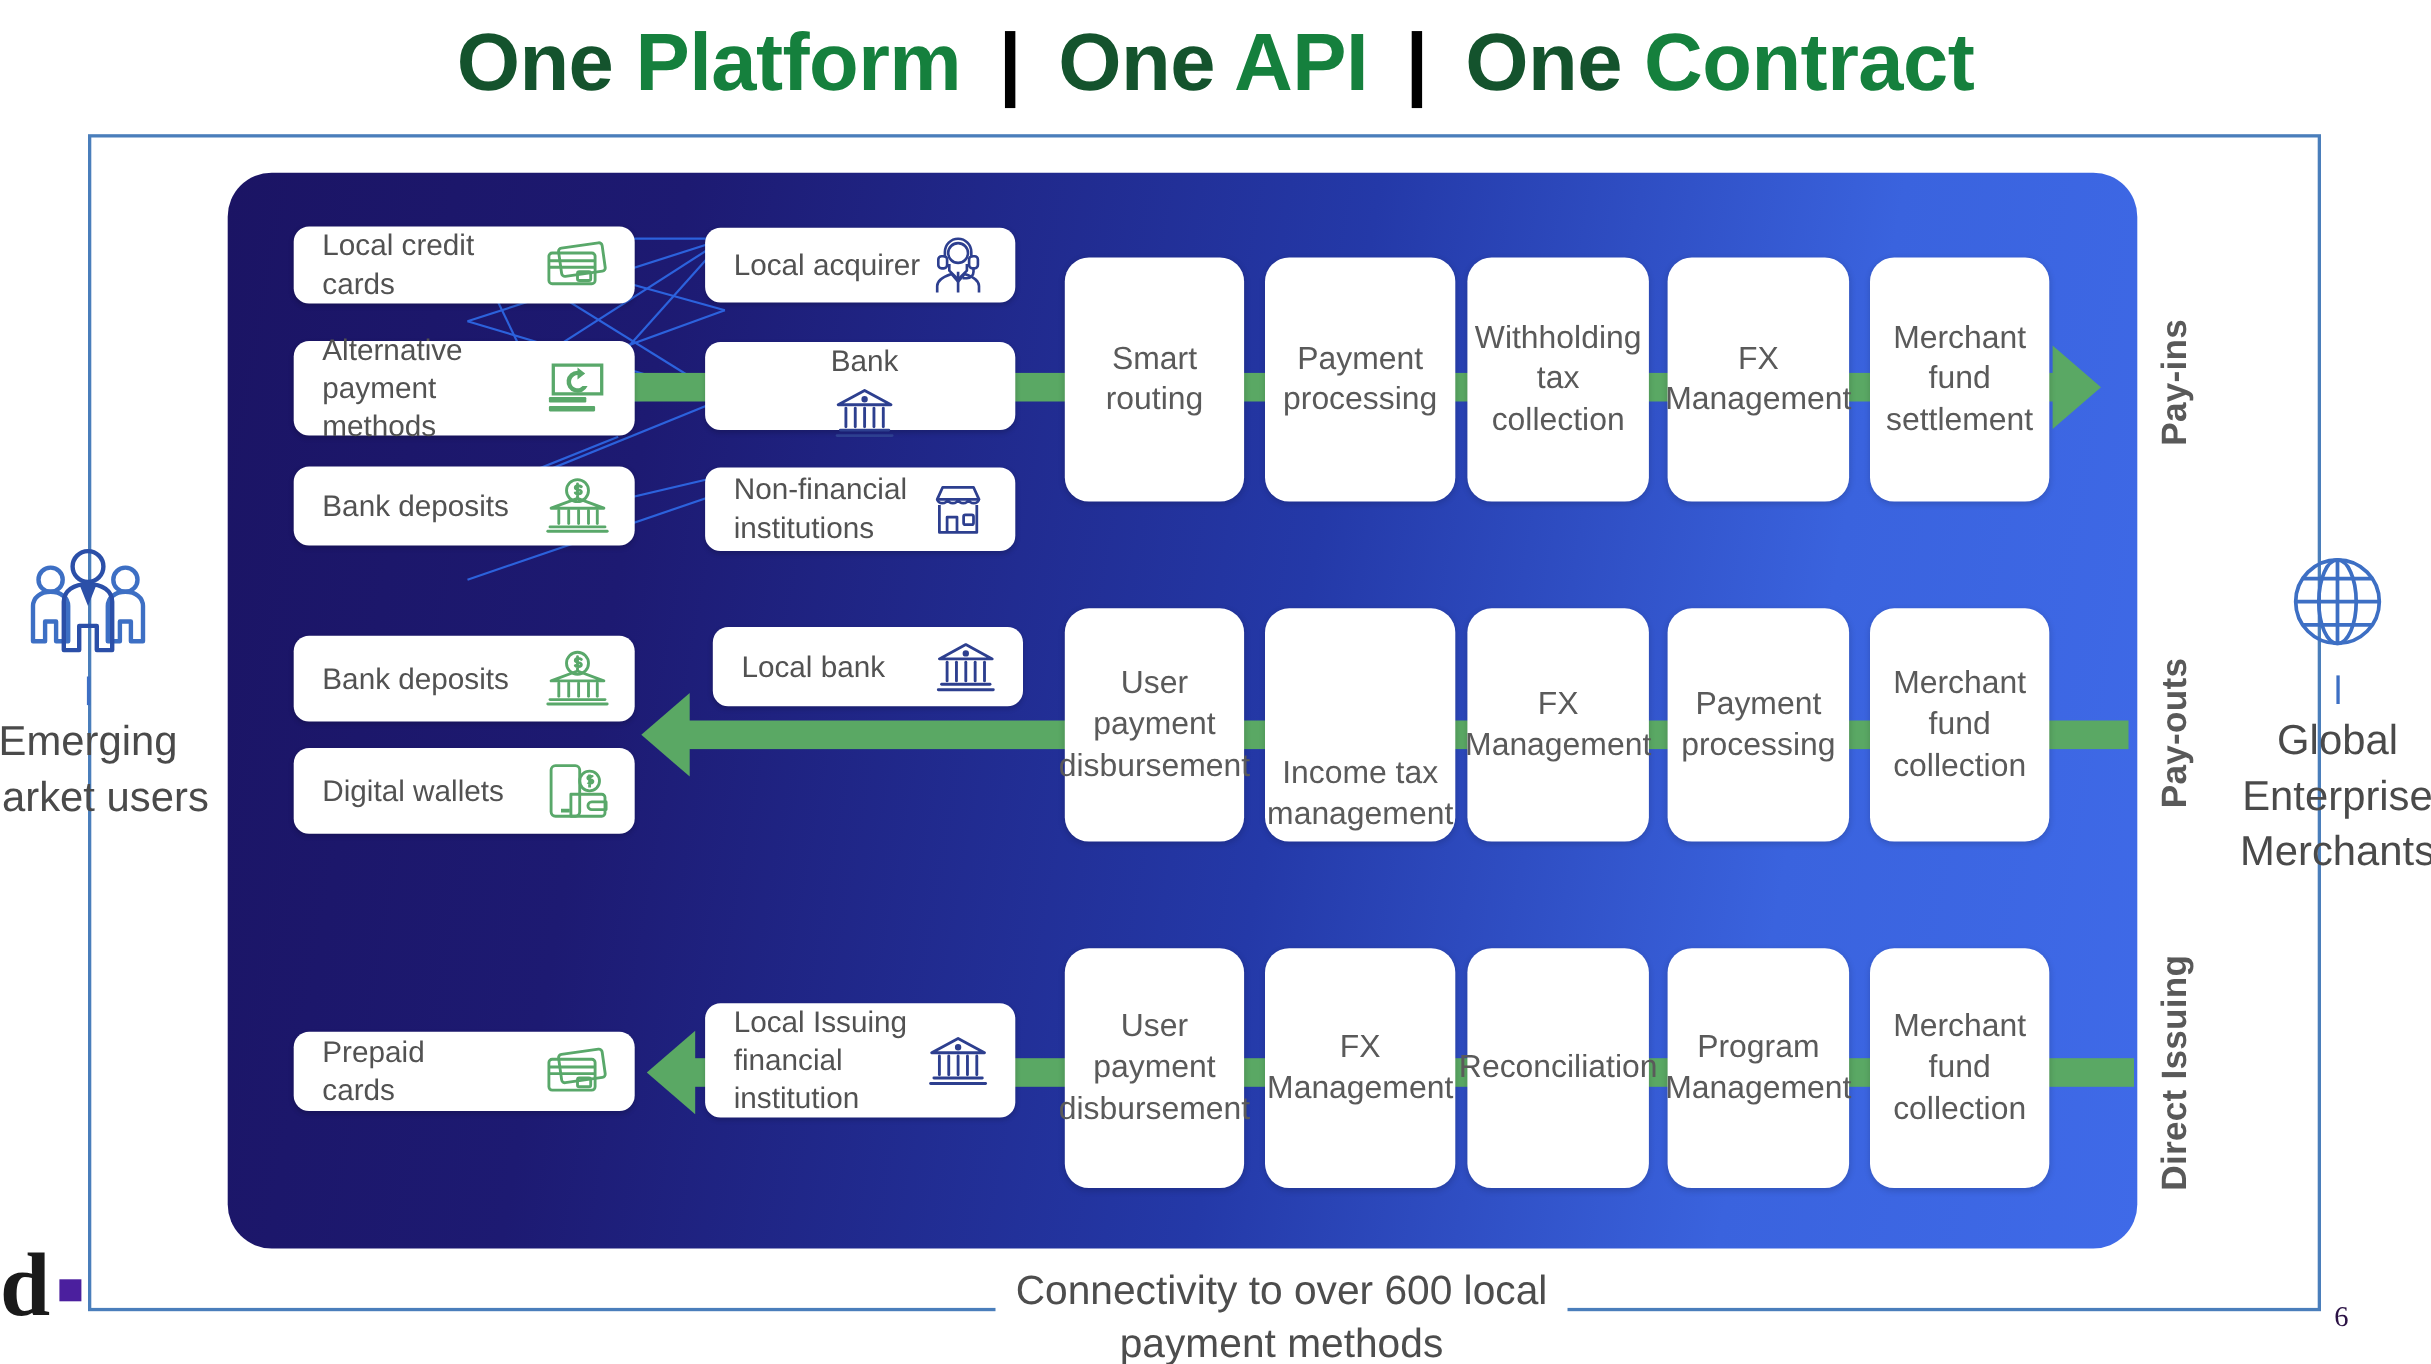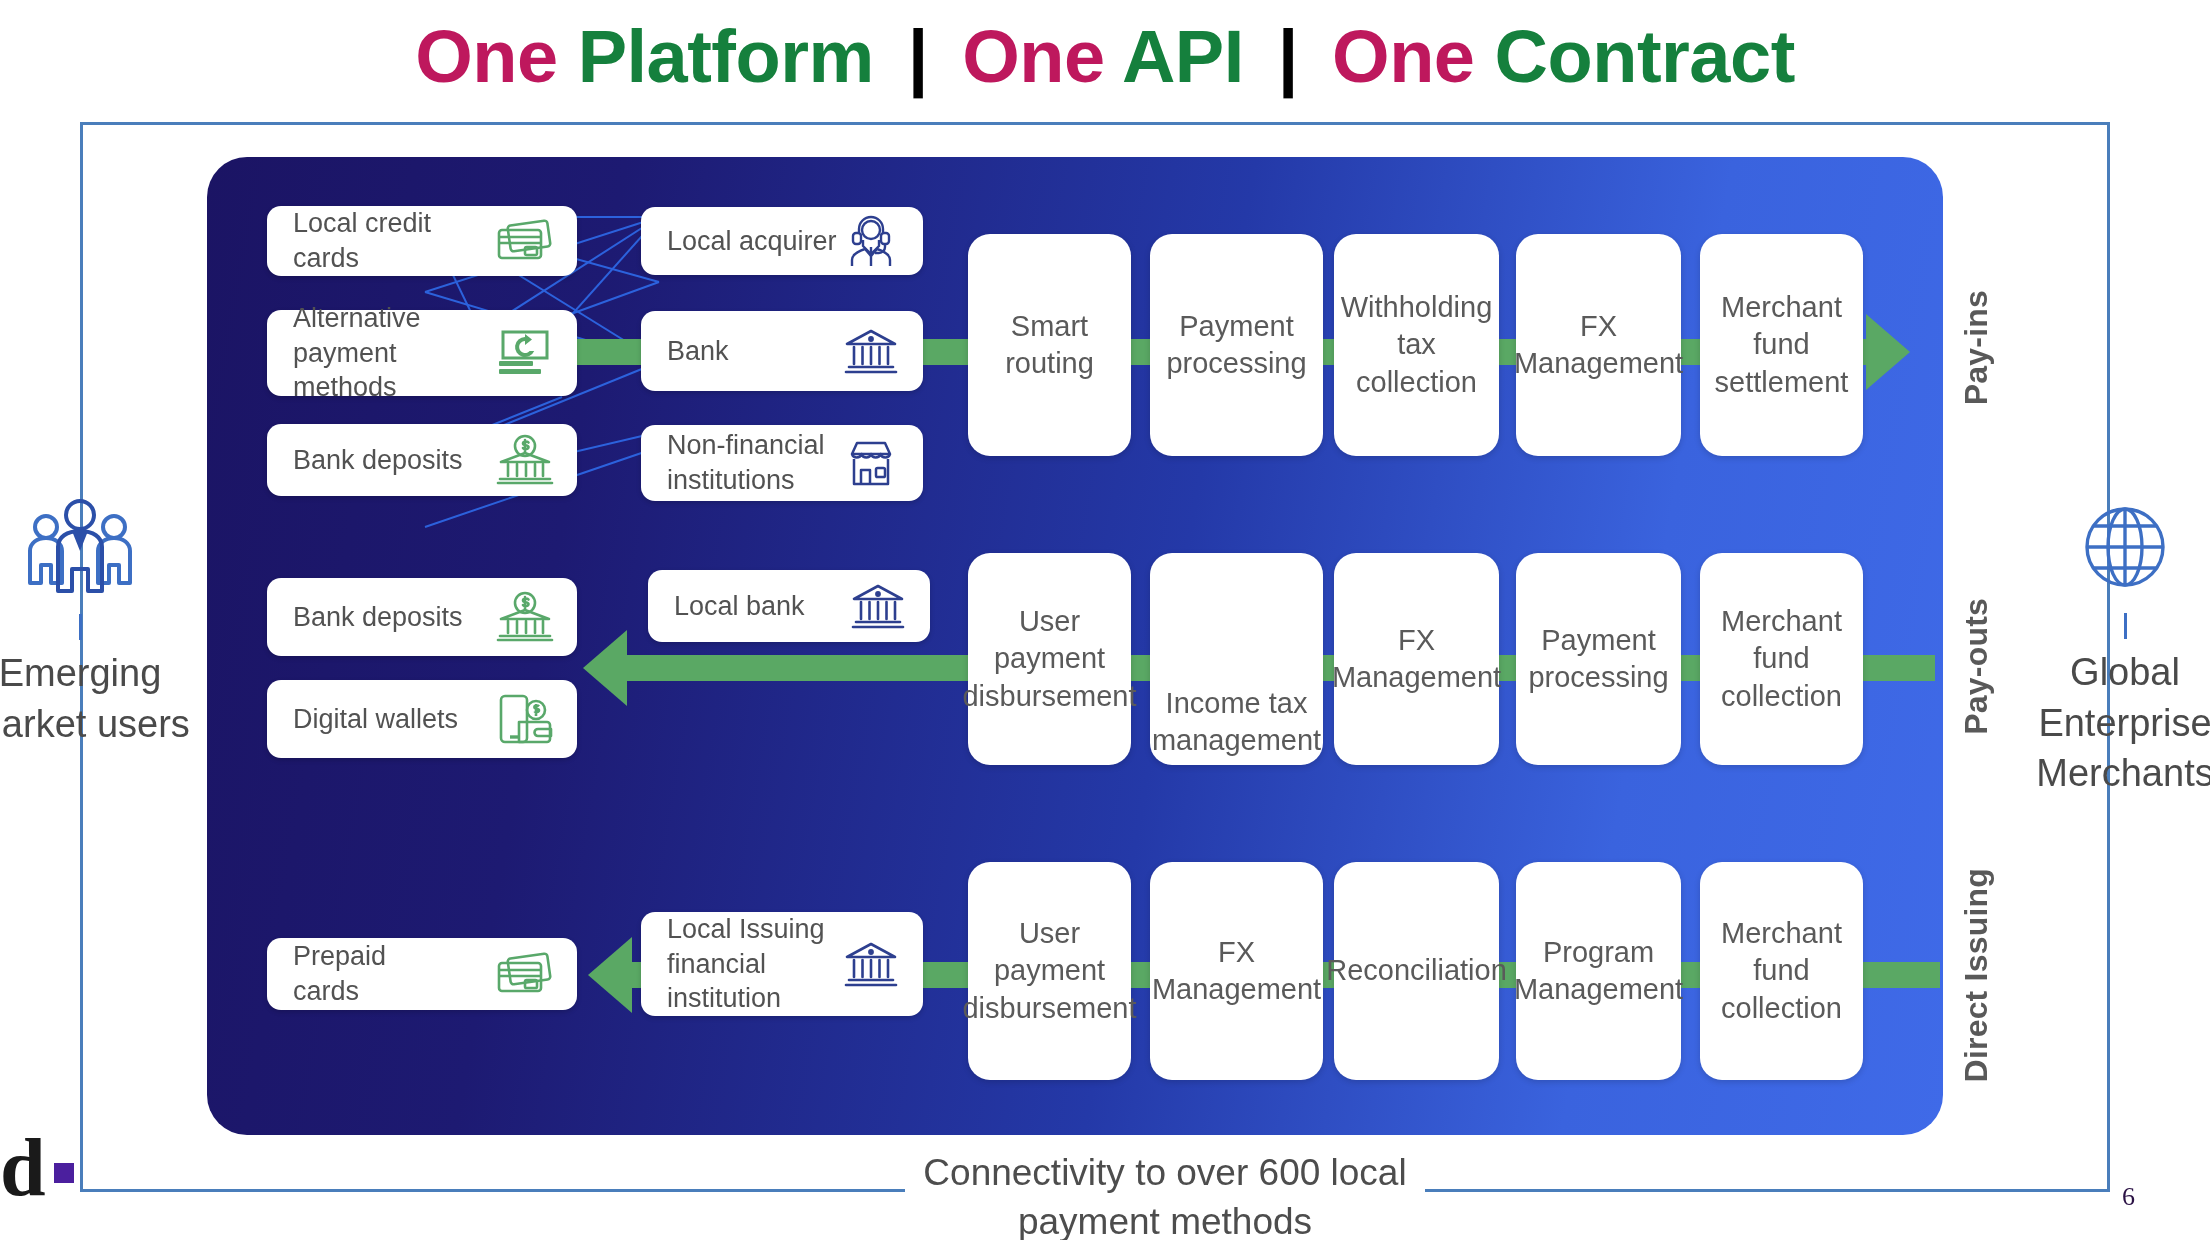--- a/index.html
+++ b/index.html
@@ -21,21 +21,21 @@
     top: 14px;
     left: 0;
     width: 2210px;
     text-align: center;
     font-size: 74px;
     font-weight: bold;
     letter-spacing: -0.5px;
     white-space: nowrap;
     font-family: "Liberation Sans Narrow", "Liberation Sans", sans-serif;
   }
-  .title .g { color: #be185d; }
+  .title .g { color: #14532d; }
   .title .k { color: #15803d; }
   .title .sep { color: #000000; font-weight: bold; padding: 0 14px; }
 
   
   .outer-frame {
     position: absolute;
     left: 80px;
     top: 122px;
     width: 2030px;
     height: 1070px;
@@ -364,21 +364,21 @@
         <path d="M41 30v3a6 6 0 0 1-6 6h-4"></path>
         <circle cx="27" cy="16" r="9"></circle>
         <path d="M19 26v6l8 8 8-8v-6"></path>
         <path d="M8 52v-6c0-6 7-9 13-11l6 7 6-7c6 2 13 5 13 11v6"></path>
         <path d="M27 33v19"></path>
       </g>
     </svg>
   </span>
 </div>
 
-<div class="card" style="left:641px; top:311px; width:282px; height:80px;">
+<div class="card" style="left:641px; top:311px; width:282px; height:80px;flex-direction:column;">
   <span class="lbl">Bank</span>
   <span class="ico">
     <svg width="56" height="50" viewBox="0 0 56 50">
       <g fill="none" stroke="#2d3f8f" stroke-width="2.6" stroke-linejoin="round" stroke-linecap="round">
         <path d="M4 18h48L28 5z"></path>
         <circle cx="28" cy="13" r="1.6" fill="#2d3f8f"></circle>
         <line x1="11" y1="21" x2="11" y2="38"></line>
         <line x1="19.5" y1="21" x2="19.5" y2="38"></line>
         <line x1="28" y1="21" x2="28" y2="38"></line>
         <line x1="36.5" y1="21" x2="36.5" y2="38"></line>

